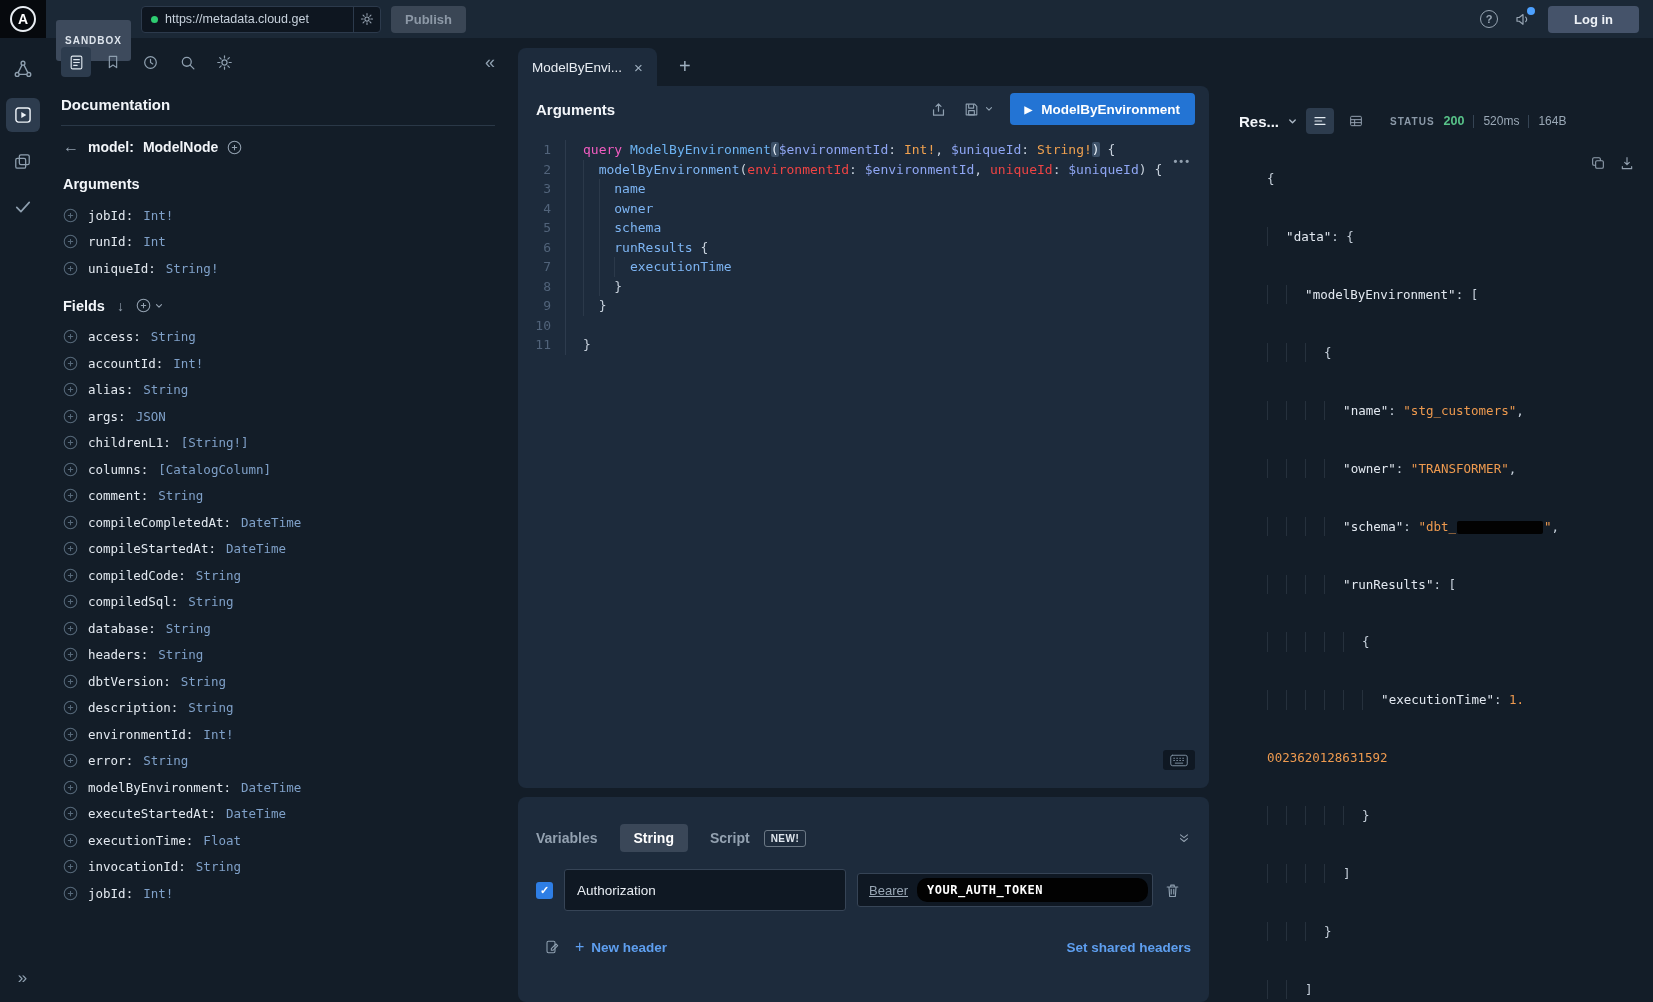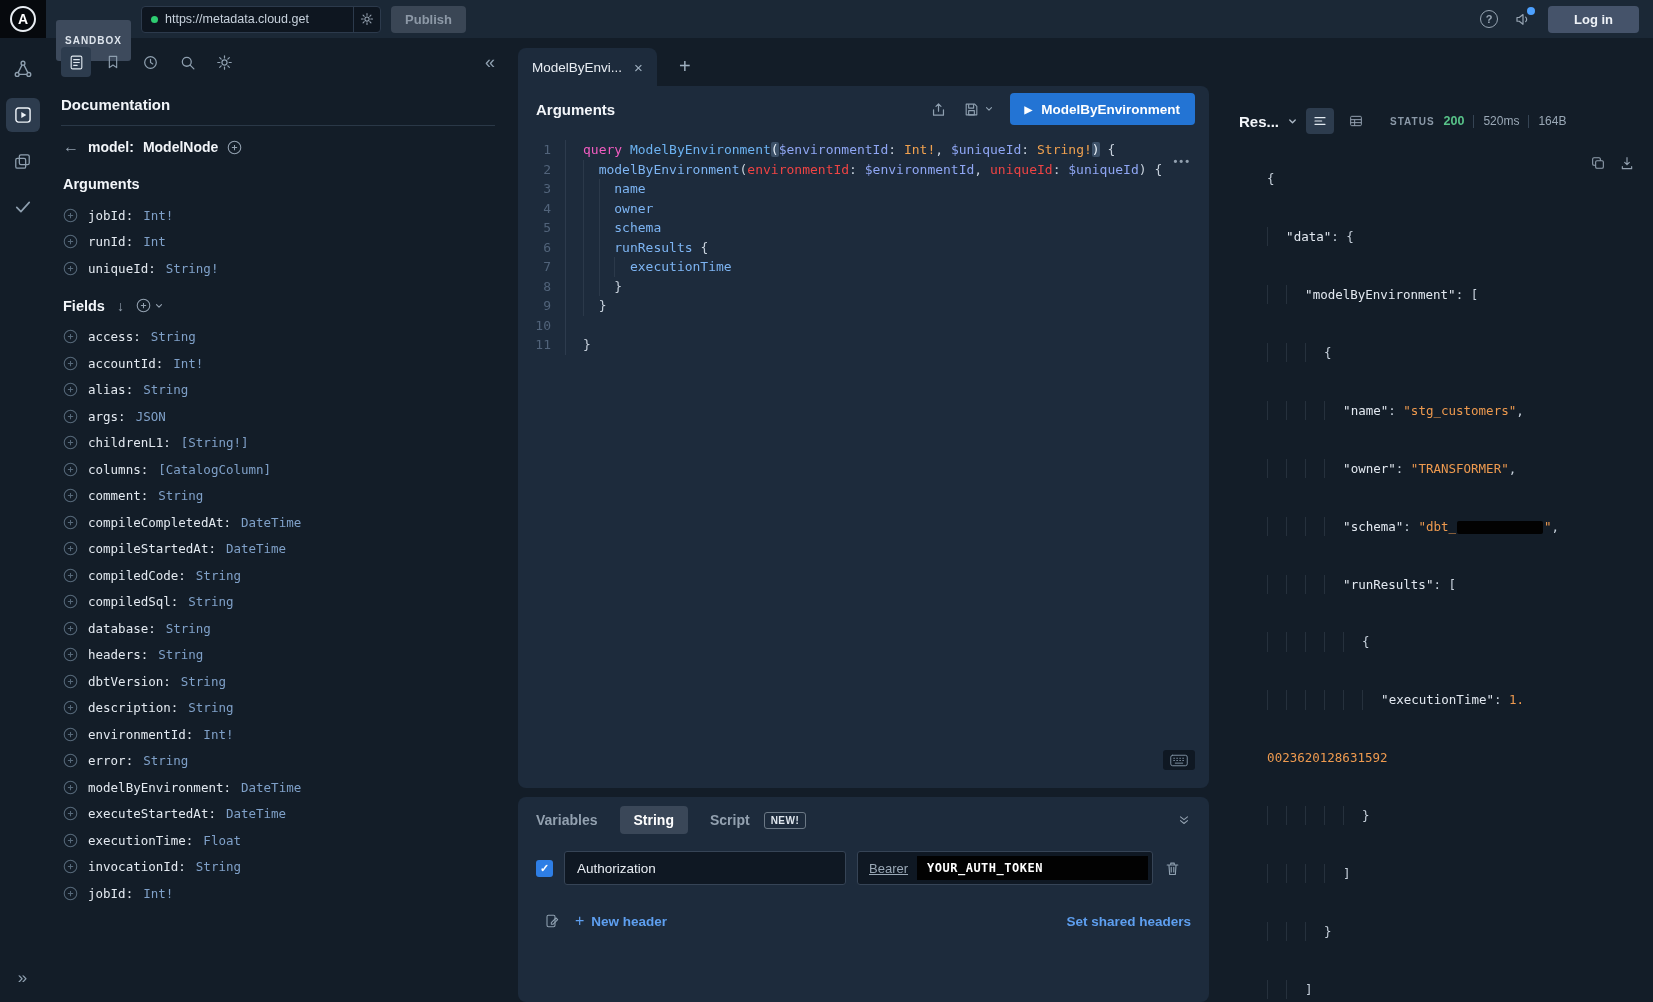--- a/index.html
+++ b/index.html
@@ -86,37 +86,37 @@
   .t-kw{color:#f25cc1} .t-opn{color:#6cb2f1} .t-fld{color:#7db4f2} .t-var{color:#8fa6f3}
   .t-arg{color:#ef4444} .t-typ{color:#f0a14f} .t-pun{color:#c7d1dc}
   .t-phl{background:#3d5168;border-radius:2px;color:#e8f0f8}
   .editor-menu { position:absolute; right:18px; top:20px; color:#93a1b0; letter-spacing:2px; font-size:11px;
                  font-weight:bold; cursor:pointer; font-family:"Liberation Sans",sans-serif; }
   .kbd-chip { position:absolute; right:14px; bottom:18px; width:32px; height:20px; background:#0f1823;
               border-radius:3px; display:flex; align-items:center; justify-content:center; color:#7d8fa0; cursor:pointer; }
 
   
   .bottom-panel { position:absolute; top:759px; left:7px; right:16px; bottom:0; background:#1d2b3c;
-                  border-radius:8px; padding:9px 18px; overflow:hidden; }
+                  border-radius:8px; padding:27px 18px; overflow:hidden; }
   .bp-tabs { display:flex; align-items:center; gap:22px; }
   .bp-tab { font-size:14px; color:#93a1b0; font-weight:600; cursor:pointer; }
   .bp-tab.active { background:#3a4758; color:#fff; padding:6px 14px; border-radius:4px; }
   .new-badge { border:1px solid #6b7885; color:#dfe6ed; font-size:10px; font-weight:700; padding:2px 6px;
                border-radius:3px; letter-spacing:.5px; margin-left:-8px; }
   .bp-collapse { margin-left:auto; color:#93a1b0; cursor:pointer; display:flex; }
   .hdr-row { display:flex; align-items:center; gap:11px; margin-top:17px; }
   .chk { width:17px; height:17px; border-radius:3px; background:#2e7ee5; color:#fff; font-size:11px; font-weight:bold;
          display:flex; align-items:center; justify-content:center; cursor:pointer; flex:none; }
-  .hdr-key { width:282px; height:34px; background:#0f1823; border:1px solid #364456; border-radius:3px;
+  .hdr-key { width:282px; height:42px; background:#0f1823; border:1px solid #364456; border-radius:3px;
              color:#e8edf3; font-size:13.5px; padding:0 12px; font-family:"Liberation Sans",sans-serif; }
   .hdr-val { width:296px; height:34px; display:flex; align-items:center; gap:9px; padding:0 4px 0 11px;
              background:#0f1823; border:1px solid #364456; border-radius:3px; cursor:text; }
   .bearer { color:#9aa8b6; font-size:13px; flex:none;text-decoration:underline; }
   .token-chip { background:#020202; color:#fff; font-family:"DejaVu Sans Mono",monospace; font-size:12px;
-                font-weight:700; padding:5px 10px; border-radius:0; flex:1; letter-spacing:.5px; }
+                font-weight:700; padding:5px 10px; border-radius:10px; flex:1; letter-spacing:.5px; }
   .bp-footer { display:flex; align-items:center; gap:15px; margin-top:27px; padding-left:8px; }
   .link-btn { color:#5e9ff0; font-size:13.5px; font-weight:700; display:inline-flex; align-items:center; gap:7px; cursor:pointer; }
   .link-btn .plus { font-size:16px; font-weight:400; }
   .link-btn.right { margin-left:auto; }
 
   
   .resp { position:absolute; top:38px; left:1225px; right:0; bottom:0; padding-top:66px; overflow:hidden; }
   .resp-header { display:flex; align-items:center; gap:8px; padding:0 16px 0 14px; height:34px; }
   .resp-title { font-size:15px; font-weight:700; color:#f2f5f9; cursor:pointer; }
   .resp-caret { color:#aebac7; display:flex; cursor:pointer; }

